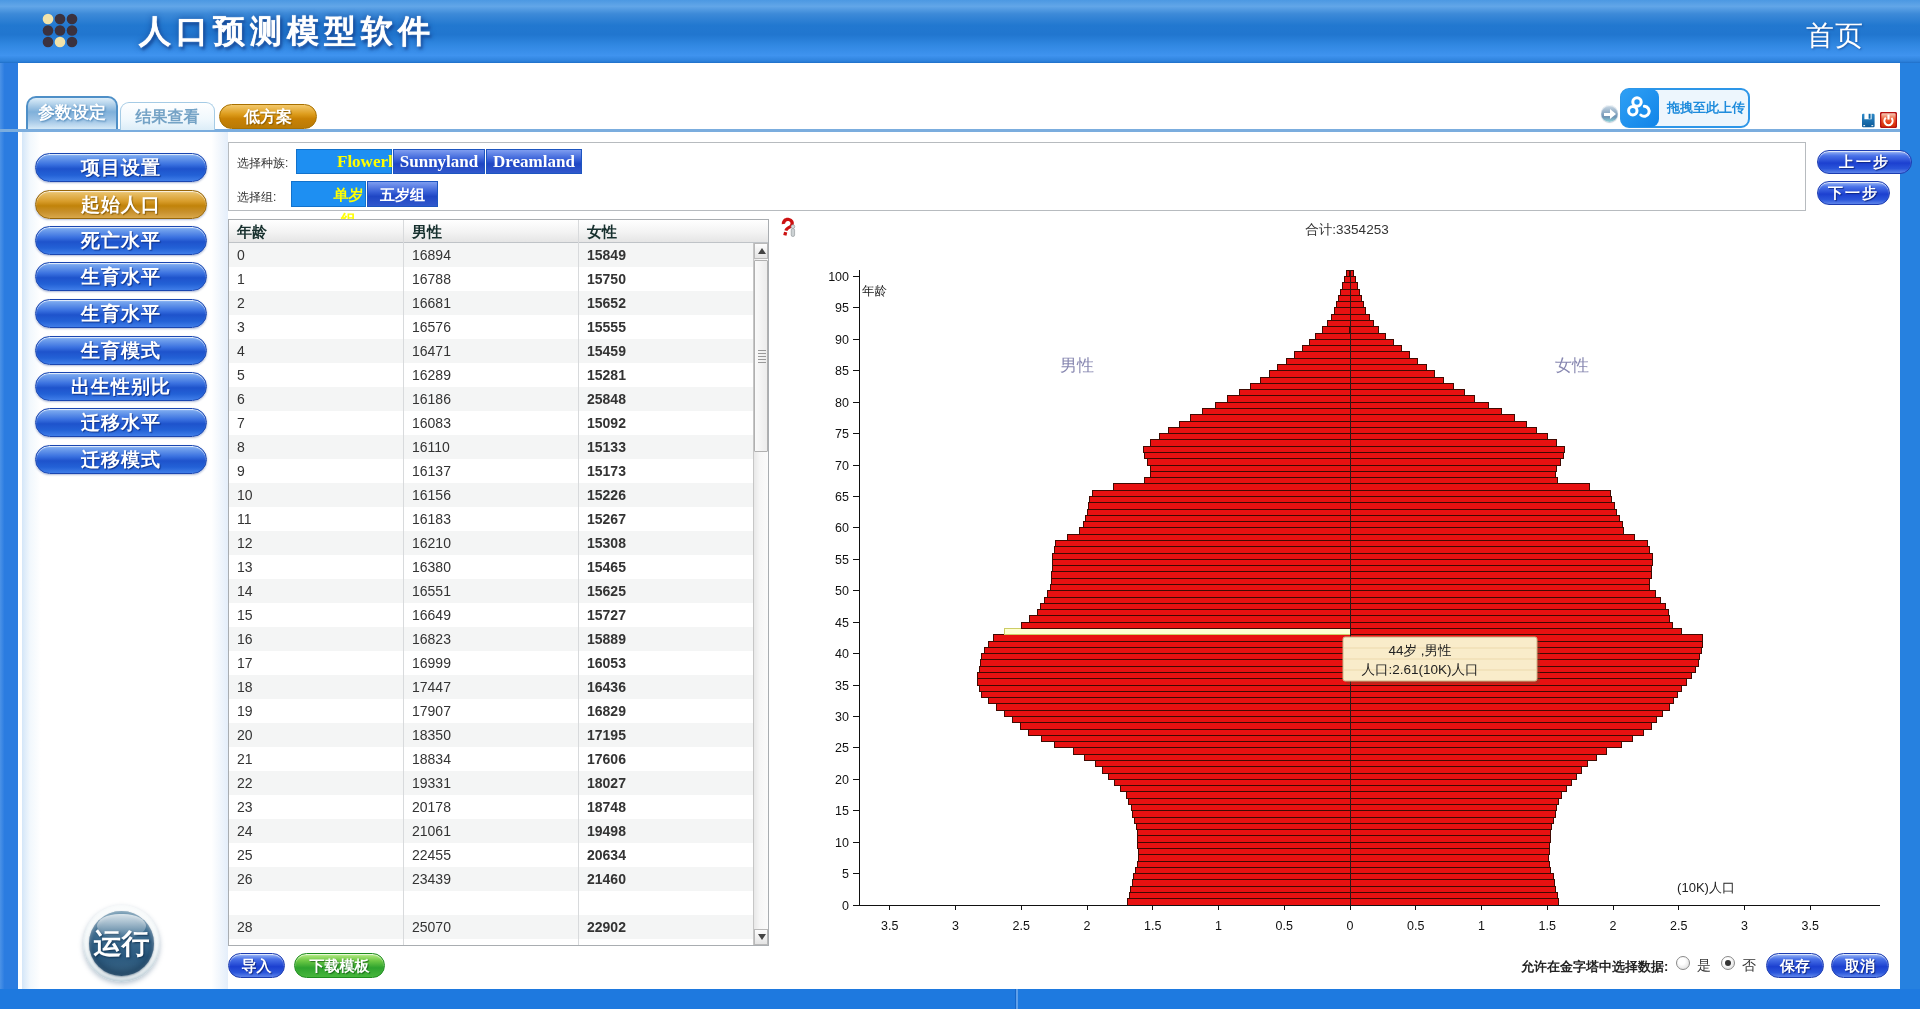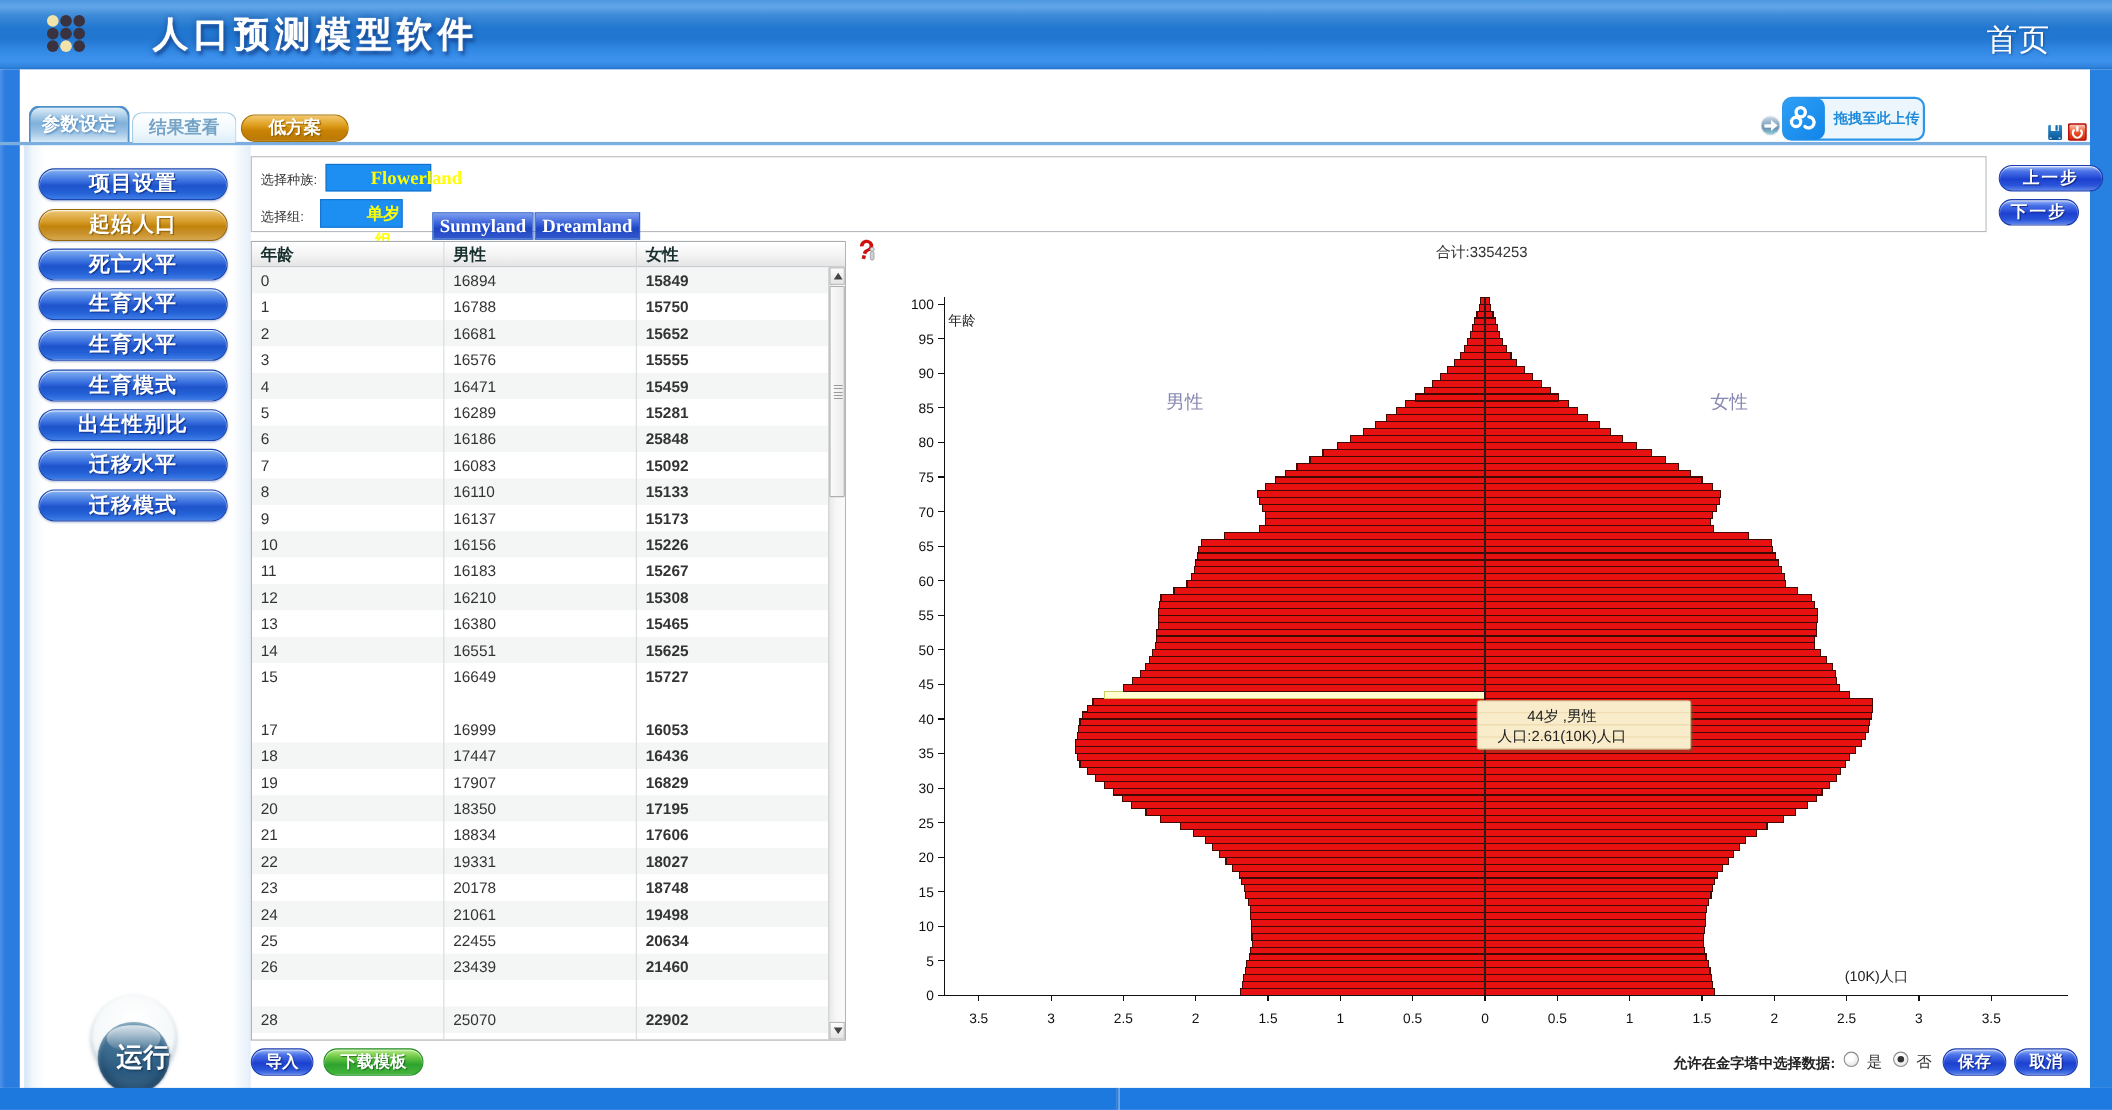--- a/index.html
+++ b/index.html
@@ -51,35 +51,35 @@
   box-shadow:inset 0 1px 1px rgba(255,255,255,.8), 0 1px 2px rgba(30,60,140,.35);
   text-shadow:1px 1px 1px rgba(10,40,120,.8); }
 .sbtn.gold { border-color:#96660a;
   background:linear-gradient(180deg,#ecc878 0%,#d89d2b 38%,#c1830a 55%,#c8912d 78%,#d9a84b 100%);
   text-shadow:1px 1px 1px rgba(120,80,0,.8); }
 
 
 #run { left:83px; top:905px; width:77px; height:77px; border-radius:50%;
   background:radial-gradient(circle at 50% 30%, #ffffff 0%, #f4f8f9 60%, #ccd8de 100%);
   box-shadow:0 2px 5px rgba(80,110,140,.4), inset 0 -2px 3px rgba(130,160,180,.35); }
-#runin { left:6px; top:24px; width:65px; height:65px; border-radius:50%;
+#runin { left:6px; top:6px; width:65px; height:65px; border-radius:50%;
   background:linear-gradient(180deg,#628fab 0%,#3f6f92 35%,#2b5a80 70%,#3f6988 100%);
   box-shadow:inset 0 2px 4px rgba(255,255,255,.4), inset 0 -5px 9px rgba(10,40,70,.55), 0 1px 2px rgba(40,70,100,.5);
-  text-align:right; line-height:65px; font-size:24px; font-weight:bold; color:#fff;
+  text-align:center; line-height:65px; font-size:28px; font-weight:bold; color:#fff;
   text-shadow:1px 1px 2px rgba(10,40,70,.8); position:absolute; }
 #runin:before { content:""; position:absolute; left:8px; top:3px; width:49px; height:24px;
   border-radius:50% / 55%; background:linear-gradient(180deg,rgba(255,255,255,.75),rgba(255,255,255,.04)); }
 
 
 #selbox { left:228px; top:142px; width:1578px; height:69px; background:#fff; border:1px solid #b7bbbf; }
 .flab { font-size:12px; color:#333; }
 .rbtn { position:absolute; text-align:center; font-weight:bold; color:#fff;
   border:1px solid #1d55c0; }
 .rbtn.on { background:#1e8ff2; color:#ffff00; border-color:#1272cc;padding-left:40px; }
-.rbtn.off { background:linear-gradient(180deg,#7e9df0 0%,#3a62d8 40%,#1f46c4 60%,#3158cc 100%);margin-top:44px; }
+.rbtn.off { background:linear-gradient(180deg,#7e9df0 0%,#3a62d8 40%,#1f46c4 60%,#3158cc 100%); }
 .serif { font-family:"Liberation Serif", serif; font-size:17px; }
 
 
 #tbl { left:228px; top:219px; width:541px; height:727px; border:1px solid #a9adb1; background:#fff; }
 #thead { position:absolute; left:0; top:0; width:539px; height:23px;
   background:linear-gradient(180deg,#ffffff 0%,#f3f3f3 55%,#e5e5e5 100%);
   border-bottom:1px solid #bfc3c7; }
 #thead div { position:absolute; top:0; height:23px; line-height:23px; font-size:15px; font-weight:bold; color:#17302e; }
 .tr { position:absolute; left:0; width:524px; height:24px; background:#fff; }
 .tr.alt { background:#f4f5f5; }
@@ -262,20 +262,25 @@
       </div>
 <div class="tr alt" style="top:336px">
         <div class="c1">14</div>
         <div class="c2">16551</div>
         <div class="c3">15625</div>
       </div>
 <div class="tr" style="top:360px">
         <div class="c1">15</div>
         <div class="c2">16649</div>
         <div class="c3">15727</div>
+      </div>
+<div class="tr alt" style="top:384px">
+        <div class="c1">16</div>
+        <div class="c2">16823</div>
+        <div class="c3">15889</div>
       </div>
 <div class="tr" style="top:408px">
         <div class="c1">17</div>
         <div class="c2">16999</div>
         <div class="c3">16053</div>
       </div>
 <div class="tr alt" style="top:432px">
         <div class="c1">18</div>
         <div class="c2">17447</div>
         <div class="c3">16436</div>

